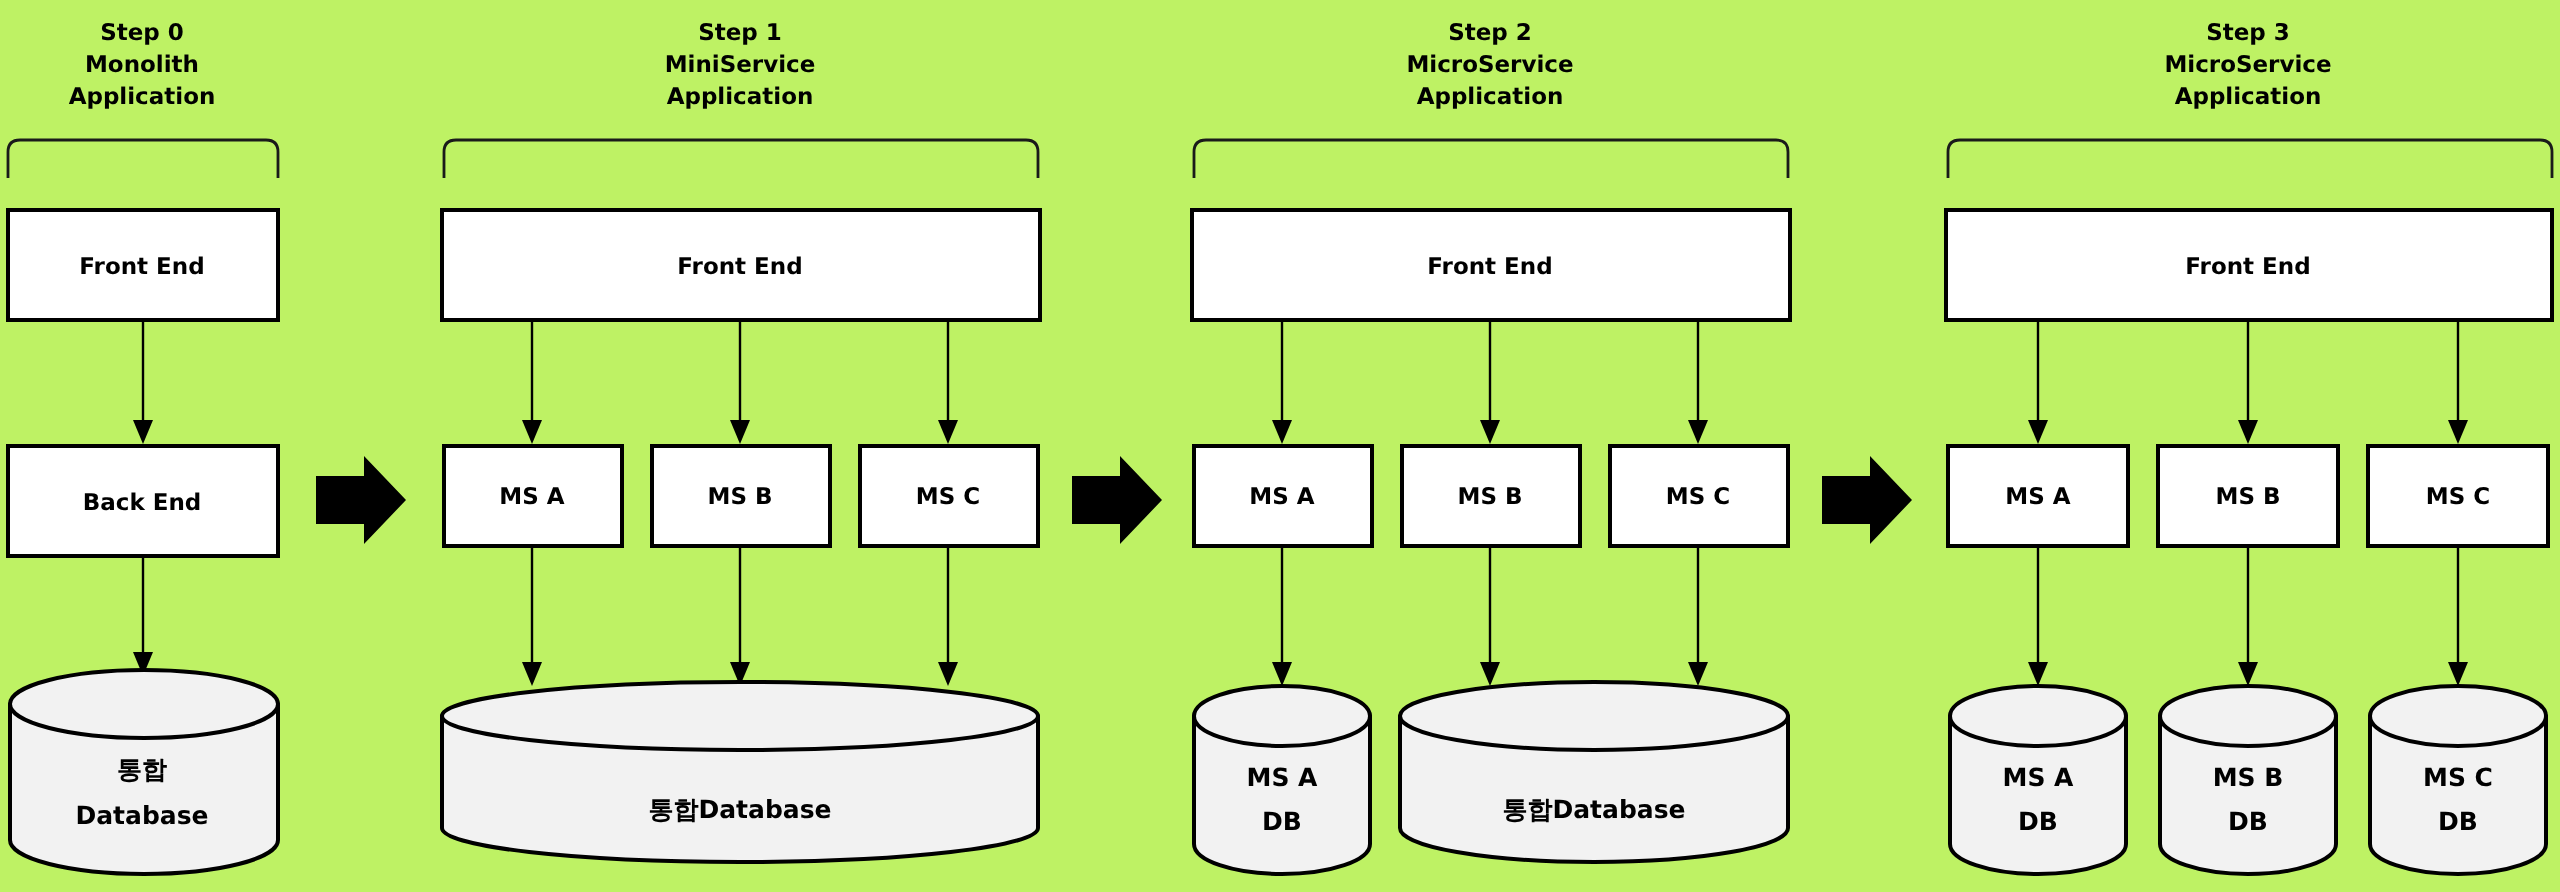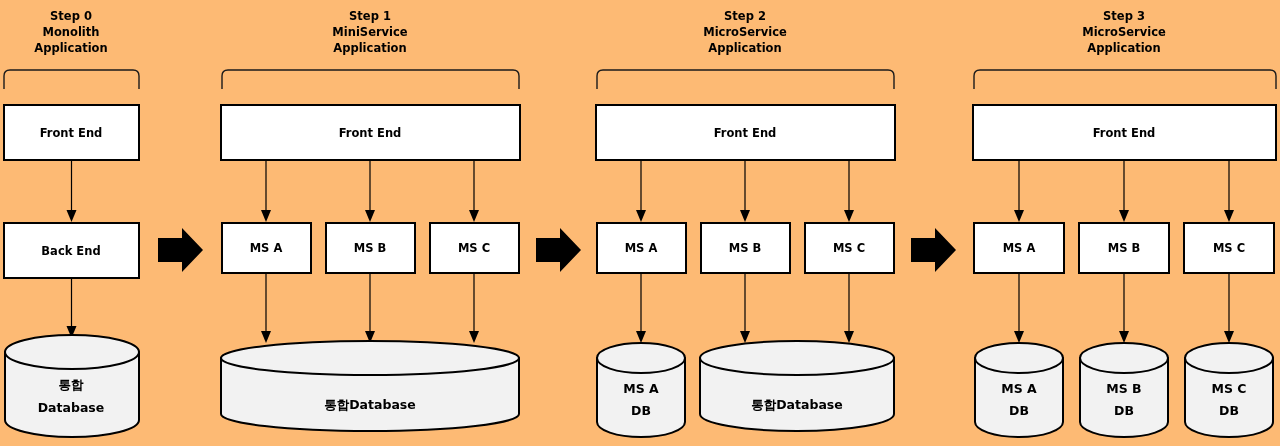--- a/index.html
+++ b/index.html
@@ -10,21 +10,21 @@
   body {
     width: 1280px;
     height: 446px;
     font-family: "DejaVu Sans", "Liberation Sans", sans-serif;
     overflow: hidden;
   }
   #diagram {
     position: relative;
     width: 1280px;
     height: 446px;
-    background: #fdba74;
+    background: #bef264;
   }
   svg.layer {
     position: absolute;
     left: 0;
     top: 0;
     width: 1280px;
     height: 446px;
   }
   .box-fill { fill: #ffffff; }
   .box-stroke { stroke: #000000; stroke-width: 2; }

